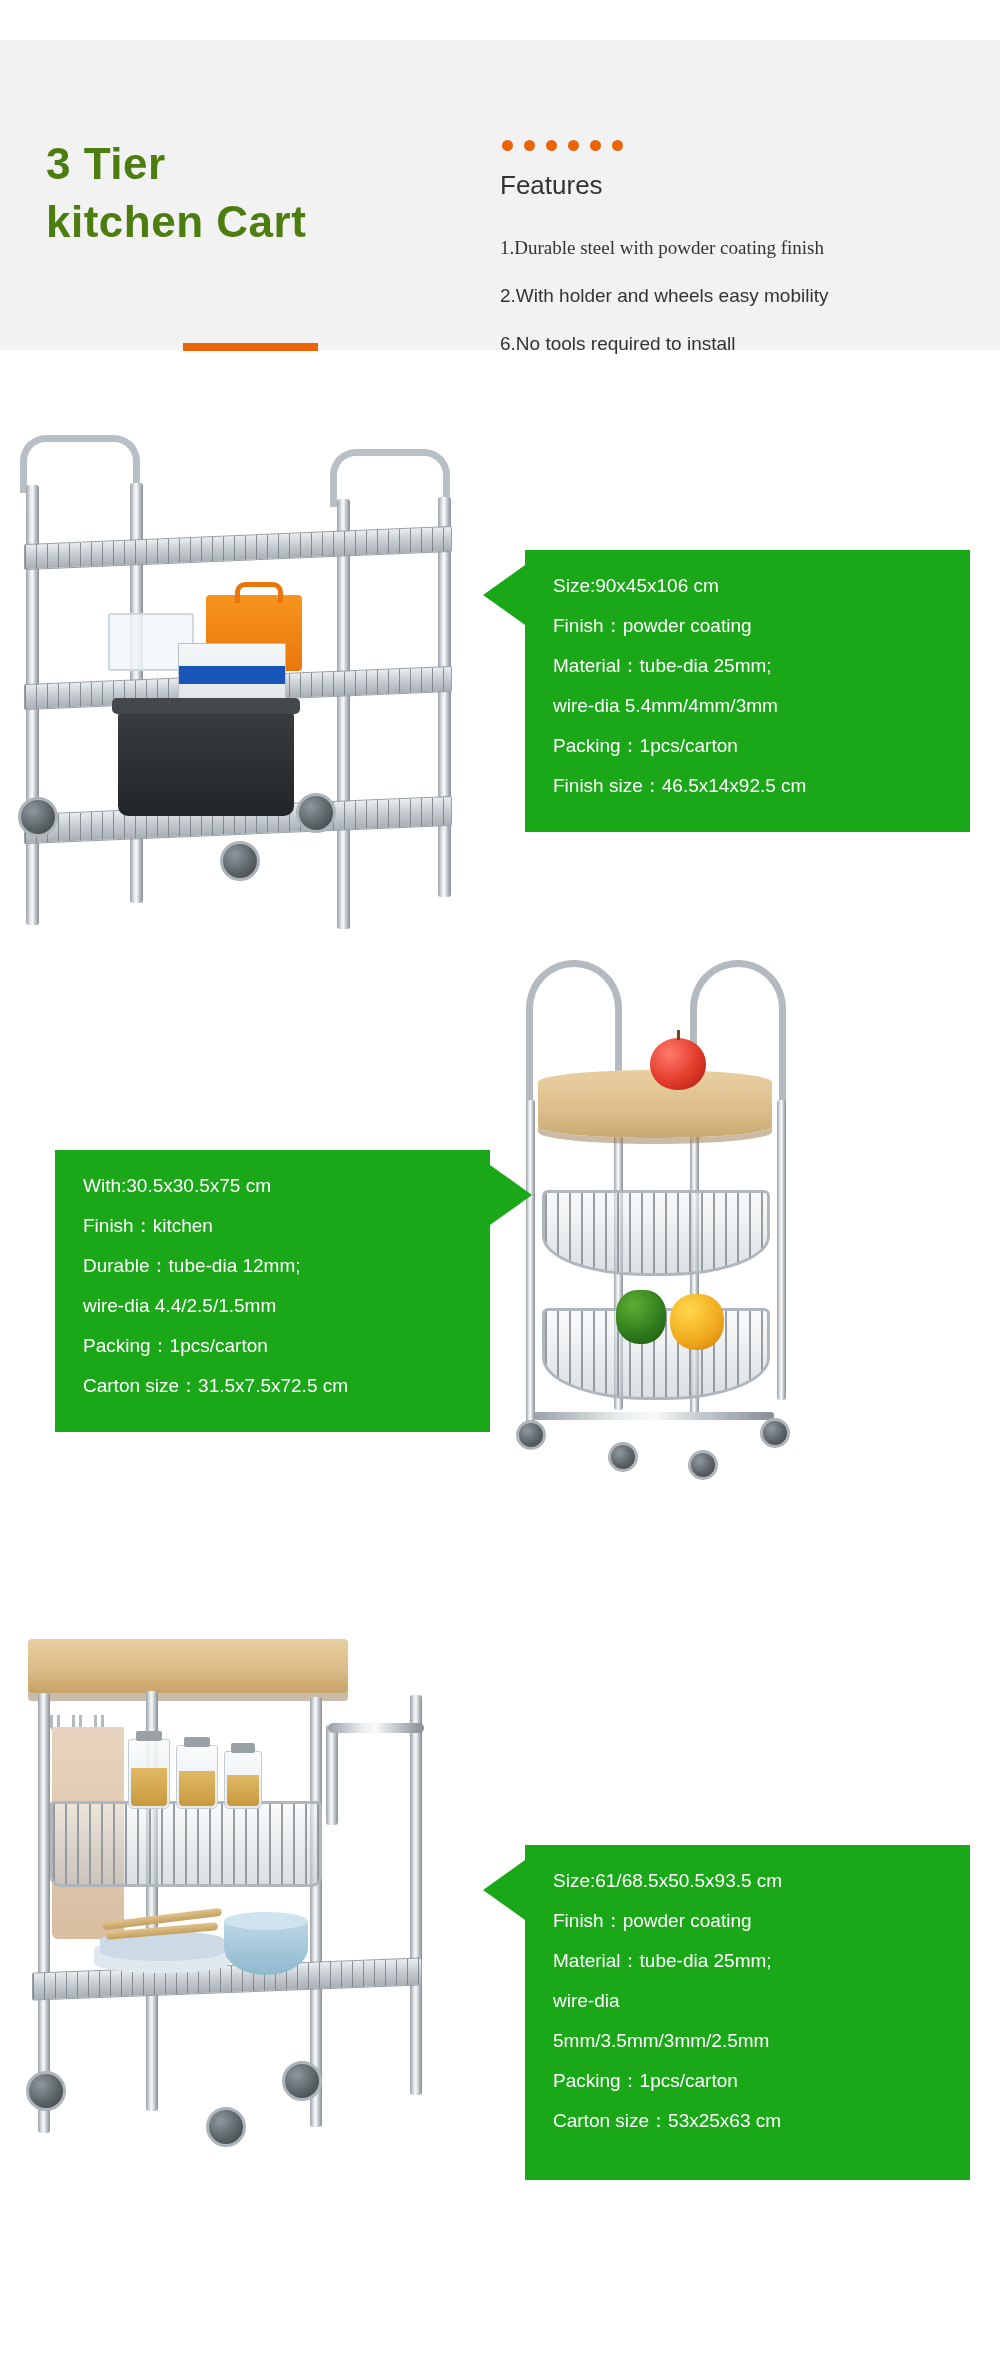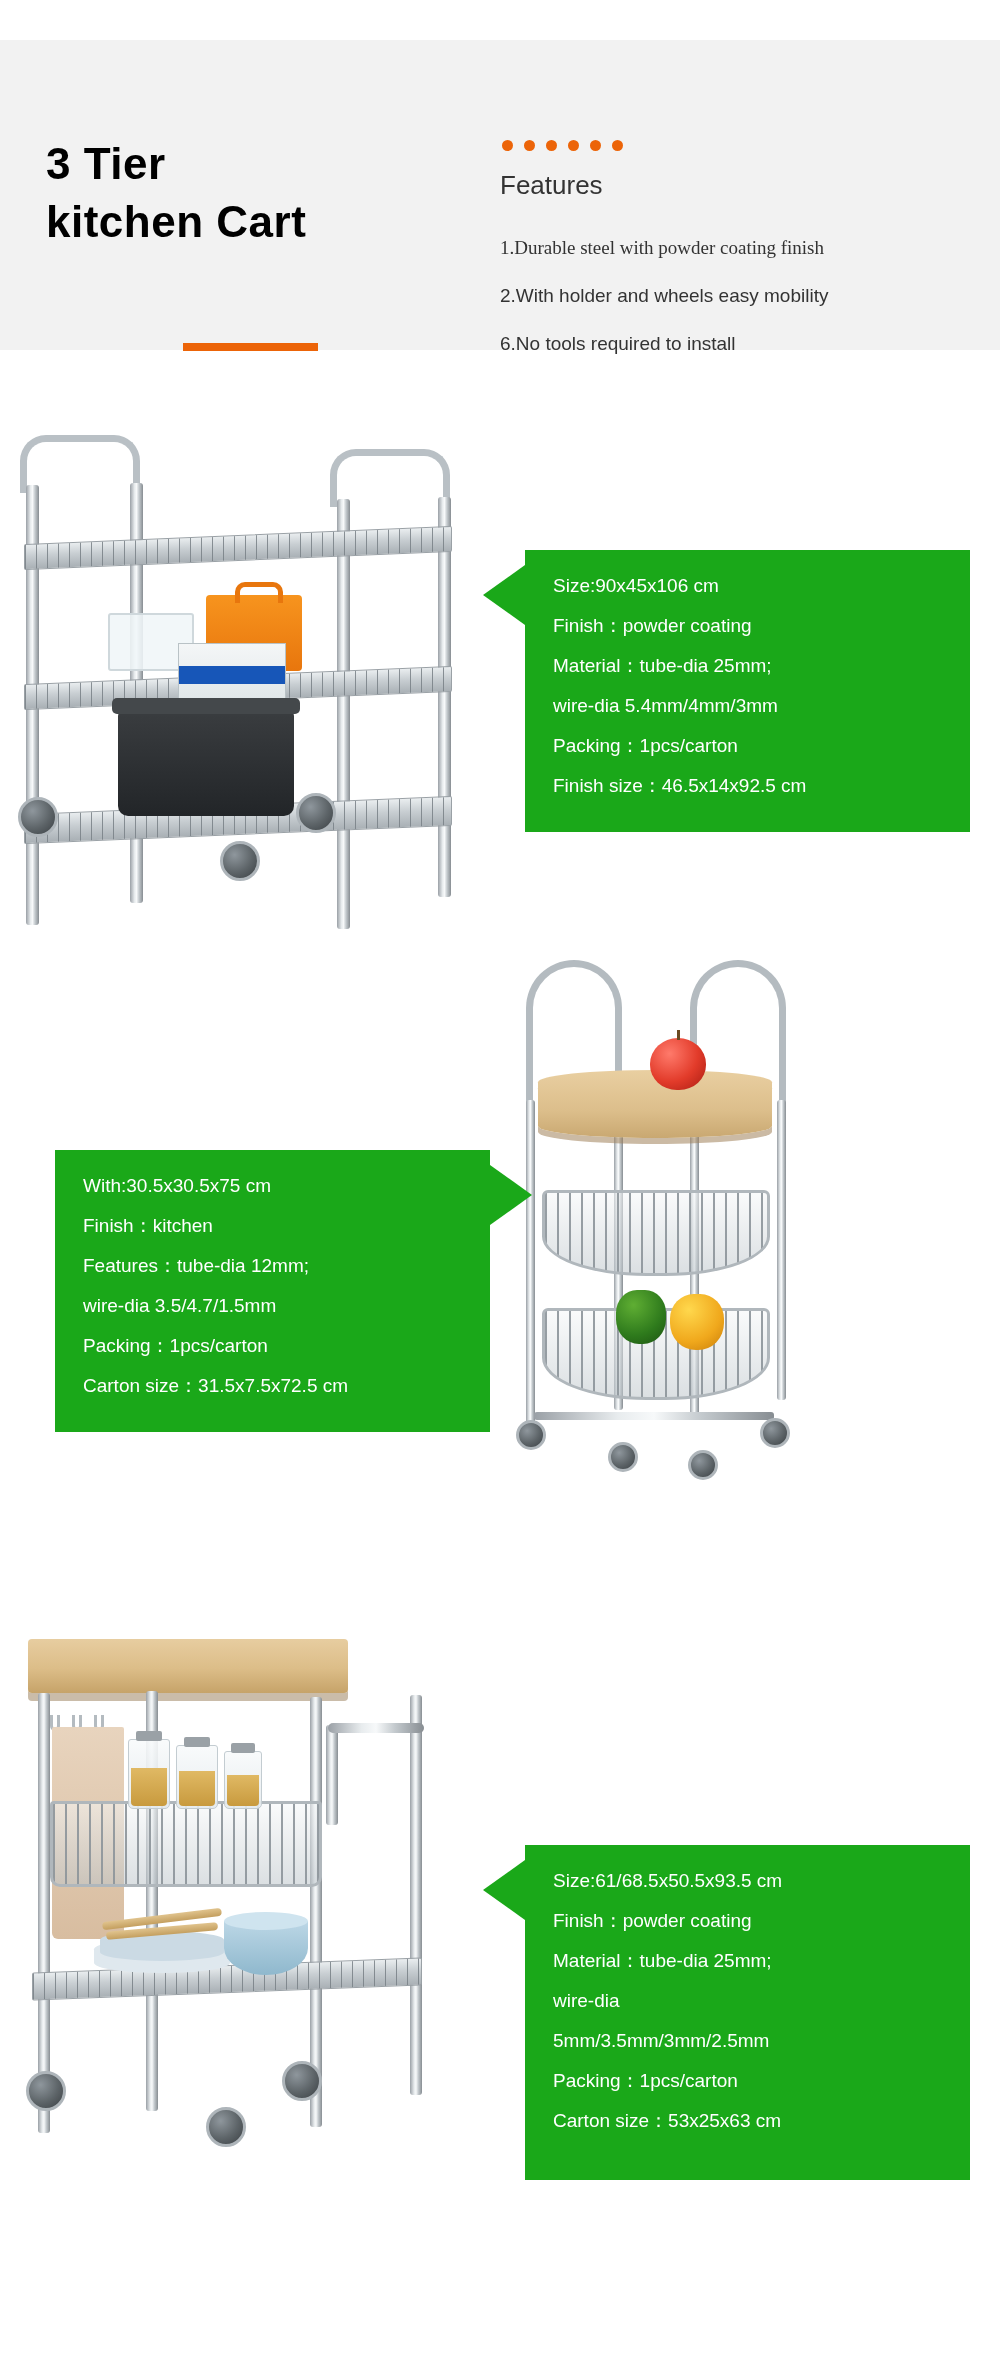--- a/index.html
+++ b/index.html
@@ -23,21 +23,21 @@
     left: 0; top: 40px;
     width: 1000px; height: 310px;
     background: #f2f2f2;
   }
   .header-title {
     position: absolute;
     left: 46px; top: 95px;
     width: 280px;
     font-size: 44px;
     font-weight: bold;
-    color: #000000;
+    color: #4d7c0f;
     line-height: 1.32;
     letter-spacing: 0.5px;
   }
   .title-rule {
     position: absolute;
     left: 183px; top: 303px;
     width: 135px; height: 8px;
     background: #ec6408;
   }
   .dots {
@@ -409,22 +409,22 @@
     <div class="caster-sm" style="left:88px; top:482px;"></div>
     <div class="caster-sm" style="left:168px; top:490px;"></div>
     <div class="caster-sm" style="left:240px; top:458px;"></div>
   </div>
 
   <div class="arrow-right" id="arrow-2"></div>
   <div class="callout" id="callout-2">
     <div class="pad">
       <div class="line">With:30.5x30.5x75 cm</div>
       <div class="line">Finish：kitchen</div>
-      <div class="line">Features：tube-dia 12mm;</div>
-      <div class="line">wire-dia 3.5/4.7/1.5mm</div>
+      <div class="line">Durable：tube-dia 12mm;</div>
+      <div class="line">wire-dia 4.4/2.5/1.5mm</div>
       <div class="line">Packing：1pcs/carton</div>
       <div class="line">Carton size：31.5x7.5x72.5 cm</div>
     </div>
   </div>
 
   <div class="photo" id="cart3">
 
     <div class="wood-slab" style="left:18px; top:24px; width:320px; height:54px;"></div>
 
     <div class="chrome-post" style="left:28px; top:78px; width:12px; height:440px;"></div>

